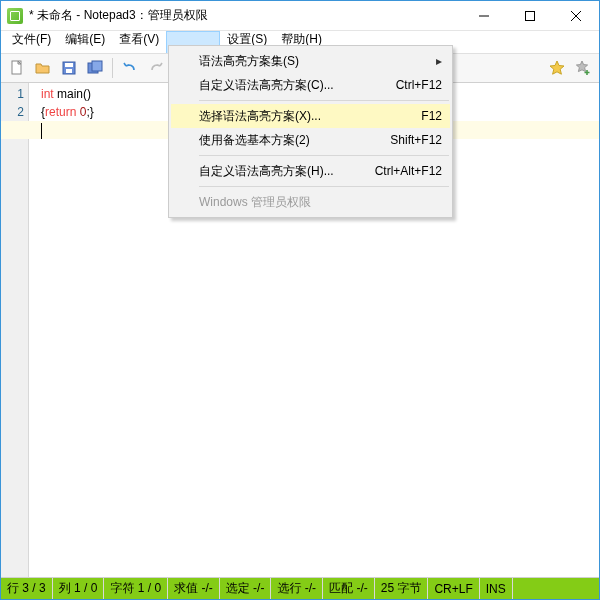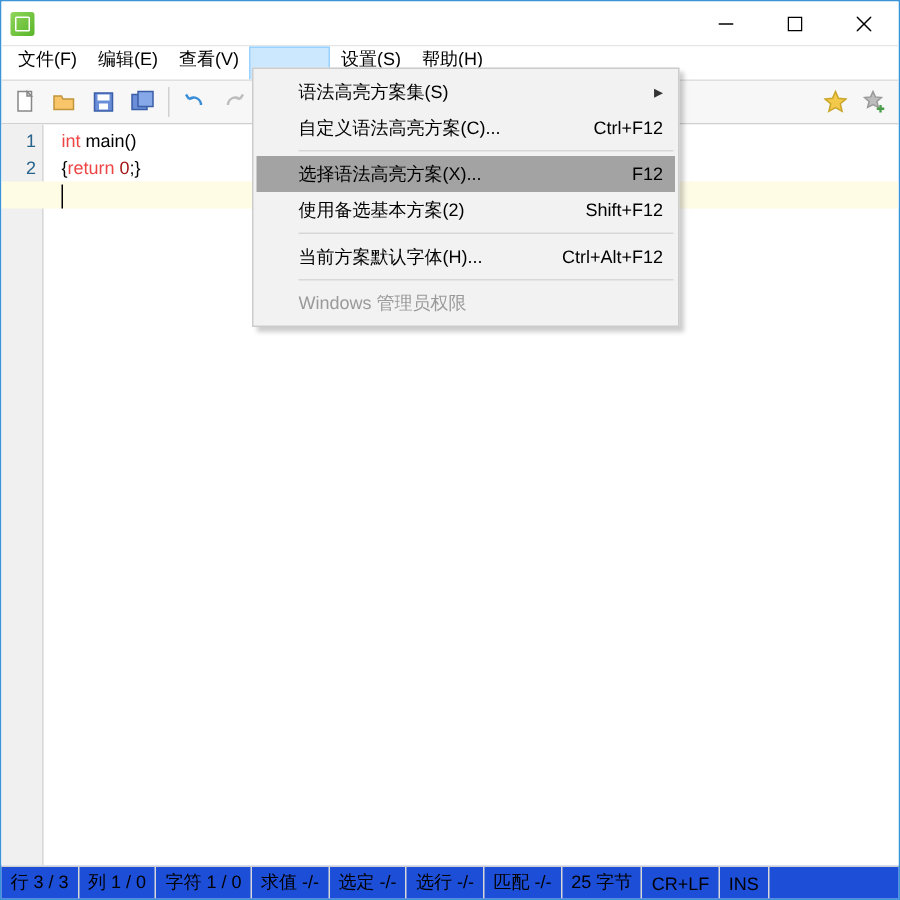--- a/index.html
+++ b/index.html
@@ -21,36 +21,37 @@
   .gutter{width:28px;background:#f0f0f0;border-right:1px solid #d8d8d8;text-align:right;padding:2px 4px 0 0;color:#27638a;font-family:Consolas,monospace;font-size:13px;line-height:18px}
   .gut-line{height:18px}
   .code{flex:1;font-family:Consolas,monospace;font-size:13px;line-height:18px;padding:2px 0 0 12px;color:#000;position:relative}
   .code-line{height:18px;white-space:pre}
   .kw{color:#ef4444}
   .num{color:#a31515}
   .current-line-hl{position:absolute;left:0;right:0;height:18px;background:#fffce6;top:38px}
   .caret{display:inline-block;width:1px;height:16px;background:#000;vertical-align:middle}
   .dropdown{position:absolute;left:167px;top:44px;width:285px;background:#f2f2f2;border:1px solid #cccccc;box-shadow:3px 3px 3px rgba(0,0,0,.2);padding:3px 2px;z-index:10}
   .dd-item{height:24px;display:flex;align-items:center;padding:0 8px 0 28px;color:#000;position:relative}
-  .dd-item.highlight{background:#a3a3a3}
+  .dd-item.highlight{background:#fef9c3}
   .dd-item.disabled{color:#9a9a9a}
   .dd-shortcut{margin-left:auto;color:#000}
   .dd-arrow{margin-left:auto;color:#333}
   .dd-sep{height:1px;background:#d7d7d7;margin:3px 1px 3px 28px}
-  .statusbar{height:22px;border-top:1px solid #d0d0d0;background:#1d4ed8;display:flex;align-items:stretch;overflow:hidden;white-space:nowrap}
+  .statusbar{height:22px;border-top:1px solid #d0d0d0;background:#84cc16;display:flex;align-items:stretch;overflow:hidden;white-space:nowrap}
   .sb-cell{padding:0 6px;display:flex;align-items:center;border-right:1px solid #d8d8d8;color:#000}
   svg{display:block}
 </style>
 </head>
 <body>
 
 <div class="window">
 
   <div class="titlebar">
     <div class="app-icon"></div>
+    <div class="title-text">* 未命名 - Notepad3：管理员权限</div>
     <div class="tb-spacer"></div>
     <div class="win-btn">
       <svg width="10" height="10">
           <path d="M0 5 H10" stroke="#000" stroke-width="1"></path>
         </svg>
     </div>
     <div class="win-btn">
       <svg width="10" height="10">
           <rect x="0.5" y="0.5" width="9" height="9" fill="none" stroke="#000"></rect>
         </svg>
@@ -161,21 +162,21 @@
       <div class="dd-item highlight">
         <span>选择语法高亮方案(X)...</span>
         <span class="dd-shortcut">F12</span>
       </div>
       <div class="dd-item">
         <span>使用备选基本方案(2)</span>
         <span class="dd-shortcut">Shift+F12</span>
       </div>
       <div class="dd-sep"></div>
       <div class="dd-item">
-        <span>当前方案默认字体(H)...</span>
+        <span>自定义语法高亮方案(H)...</span>
         <span class="dd-shortcut">Ctrl+Alt+F12</span>
       </div>
       <div class="dd-sep"></div>
       <div class="dd-item disabled">
         <span>Windows 管理员权限</span>
       </div>
     </div>
 </div>
 
 </body></html>

